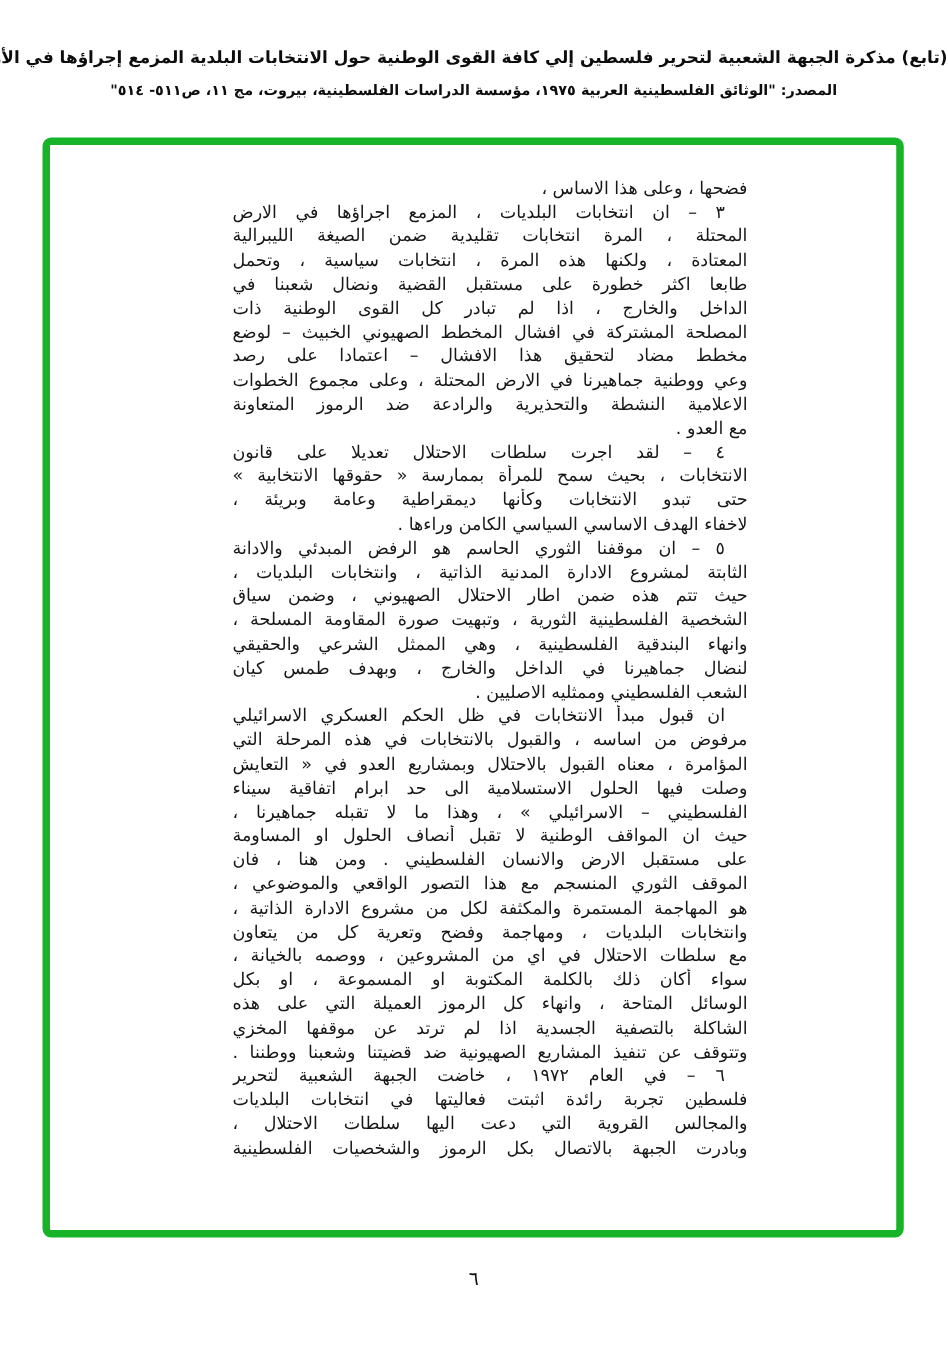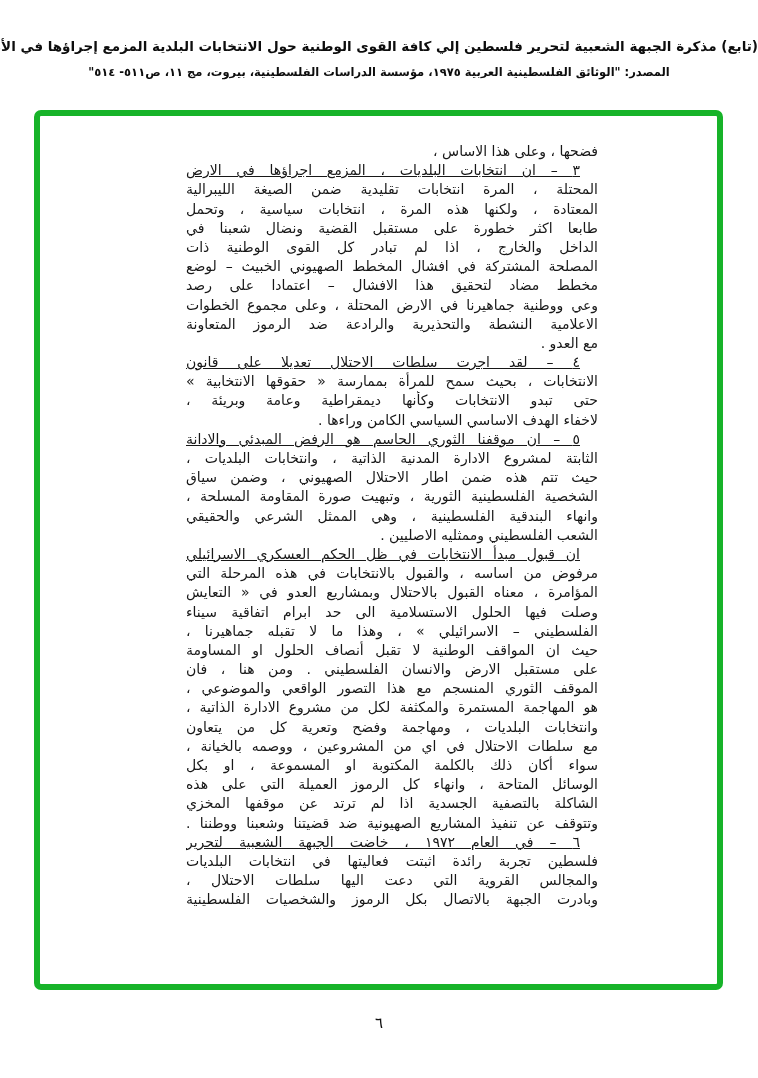--- a/index.html
+++ b/index.html
@@ -51,21 +51,21 @@
     line-height: 19.2px;
     height: 19.2px;
     overflow: hidden;
     white-space: normal;
   }
   .line.full {
     text-align: justify;
     text-align-last: justify;
   }
   .line.right { text-align: right; }
-  .line.indent { padding-right: 18px; text-decoration: underline; }
+  .line.indent { padding-right: 18px; }
   .page-number {
     position: absolute;
     top: 1014px; left: 0; right: 0;
     text-align: center;
     font-size: 15px;
     color: #111111;
   }
 </style>
 </head>
 <body style="background: rgb(255, 255, 255);">
@@ -90,20 +90,21 @@
       <div class="line right">مع العدو .</div>
       <div class="line full indent">٤ – لقد اجرت سلطات الاحتلال تعديلا على قانون</div>
       <div class="line full">الانتخابات ، بحيث سمح للمرأة بممارسة « حقوقها الانتخابية »</div>
       <div class="line full">حتى تبدو الانتخابات وكأنها ديمقراطية وعامة وبريئة ،</div>
       <div class="line right">لاخفاء الهدف الاساسي السياسي الكامن وراءها .</div>
       <div class="line full indent">٥ – ان موقفنا الثوري الحاسم هو الرفض المبدئي والادانة</div>
       <div class="line full">الثابتة لمشروع الادارة المدنية الذاتية ، وانتخابات البلديات ،</div>
       <div class="line full">حيث تتم هذه ضمن اطار الاحتلال الصهيوني ، وضمن سياق</div>
       <div class="line full">الشخصية الفلسطينية الثورية ، وتبهيت صورة المقاومة المسلحة ،</div>
       <div class="line full">وانهاء البندقية الفلسطينية ، وهي الممثل الشرعي والحقيقي</div>
+      <div class="line full">لنضال جماهيرنا في الداخل والخارج ، وبهدف طمس كيان</div>
       <div class="line right">الشعب الفلسطيني وممثليه الاصليين .</div>
       <div class="line full indent">ان قبول مبدأ الانتخابات في ظل الحكم العسكري الاسرائيلي</div>
       <div class="line full">مرفوض من اساسه ، والقبول بالانتخابات في هذه المرحلة التي</div>
       <div class="line full">المؤامرة ، معناه القبول بالاحتلال وبمشاريع العدو في « التعايش</div>
       <div class="line full">وصلت فيها الحلول الاستسلامية الى حد ابرام اتفاقية سيناء</div>
       <div class="line full">الفلسطيني – الاسرائيلي » ، وهذا ما لا تقبله جماهيرنا ،</div>
       <div class="line full">حيث ان المواقف الوطنية لا تقبل أنصاف الحلول او المساومة</div>
       <div class="line full">على مستقبل الارض والانسان الفلسطيني . ومن هنا ، فان</div>
       <div class="line full">الموقف الثوري المنسجم مع هذا التصور الواقعي والموضوعي ،</div>
       <div class="line full">هو المهاجمة المستمرة والمكثفة لكل من مشروع الادارة الذاتية ،</div>

